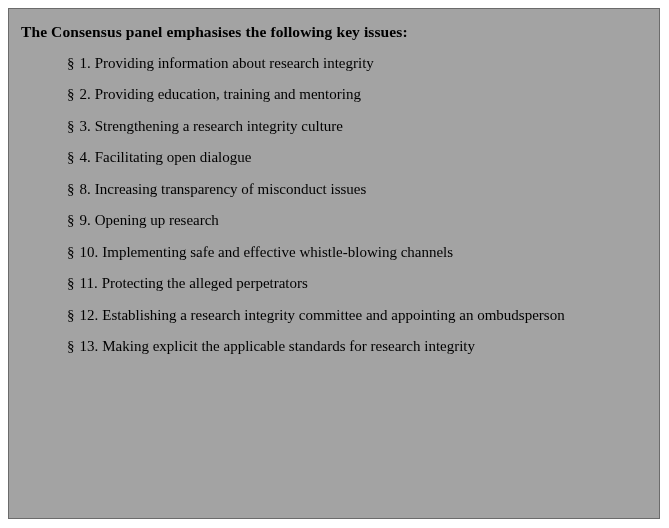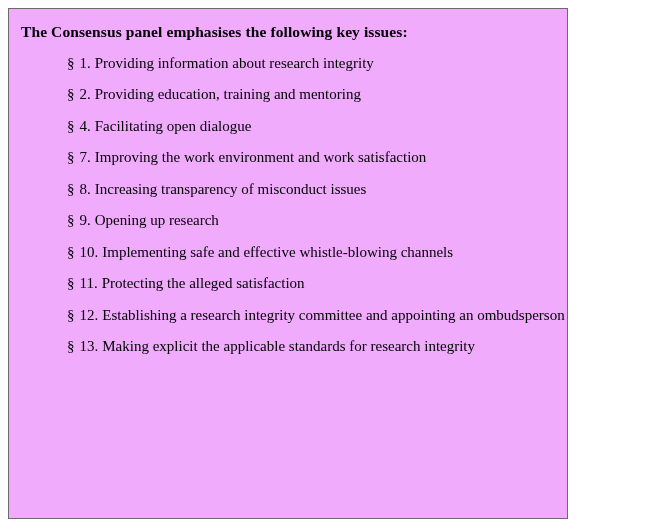--- a/index.html
+++ b/index.html
@@ -16,25 +16,25 @@
   .page {
     position: relative;
     width: 669px;
     height: 528px;
     box-sizing: border-box;
   }
   .box {
     position: absolute;
     left: 8px;
     top: 8px;
-    width: 560px;
+    width: 652px;
     height: 511px;
     box-sizing: border-box;
     border: 1px solid #6b6b6b;
-    background: #f0abfc;
+    background: #a3a3a3;
     padding: 14px 10px 10px 12px;
   }
   .heading {
     font-family: "Liberation Serif", serif;
     font-weight: bold;
     font-size: 15.5px;
     line-height: 1.2;
     margin: 0 0 12px 0;
     letter-spacing: 0.1px;
   }
@@ -76,45 +76,45 @@
     <ul class="items">
 
       <li class="item">
         <span class="sec">§</span><span class="num">1.</span><span class="txt">Providing information about research integrity</span>
       </li>
 
       <li class="item">
         <span class="sec">§</span><span class="num">2.</span><span class="txt">Providing education, training and mentoring</span>
       </li>
 
+      <li class="item">
+        <span class="sec">§</span><span class="num">3.</span><span class="txt">Strengthening a research integrity culture</span>
+      </li>
 
       <li class="item">
         <span class="sec">§</span><span class="num">4.</span><span class="txt">Facilitating open dialogue</span>
       </li>
 
 
 
-      <li class="item">
-        <span class="sec">§</span><span class="num">7.</span><span class="txt">Improving the work environment and work satisfaction</span>
-      </li>
 
       <li class="item">
         <span class="sec">§</span><span class="num">8.</span><span class="txt">Increasing transparency of misconduct issues</span>
       </li>
 
       <li class="item">
         <span class="sec">§</span><span class="num">9.</span><span class="txt">Opening up research</span>
       </li>
 
       <li class="item">
         <span class="sec">§</span><span class="num">10.</span><span class="txt">Implementing safe and effective whistle-blowing channels</span>
       </li>
 
       <li class="item">
-        <span class="sec">§</span><span class="num">11.</span><span class="txt">Protecting the alleged satisfaction</span>
+        <span class="sec">§</span><span class="num">11.</span><span class="txt">Protecting the alleged perpetrators</span>
       </li>
 
       <li class="item">
         <span class="sec">§</span><span class="num">12.</span><span class="txt">Establishing a research integrity committee and appointing an ombudsperson</span>
       </li>
 
       <li class="item">
         <span class="sec">§</span><span class="num">13.</span><span class="txt">Making explicit the applicable standards for research integrity</span>
       </li>
 

